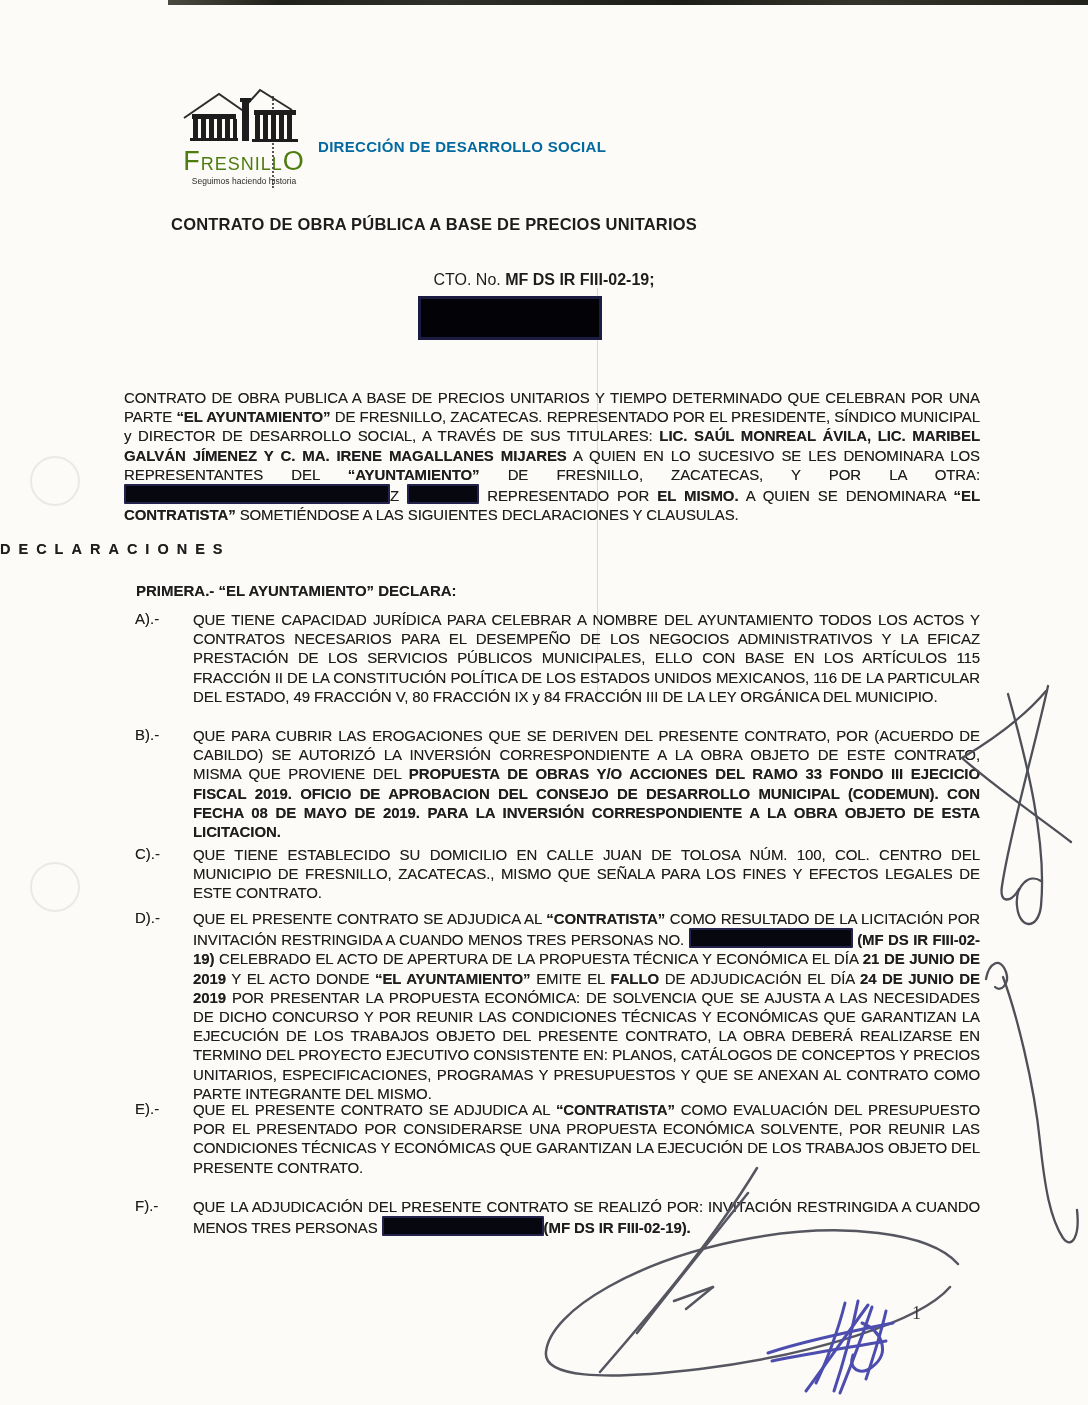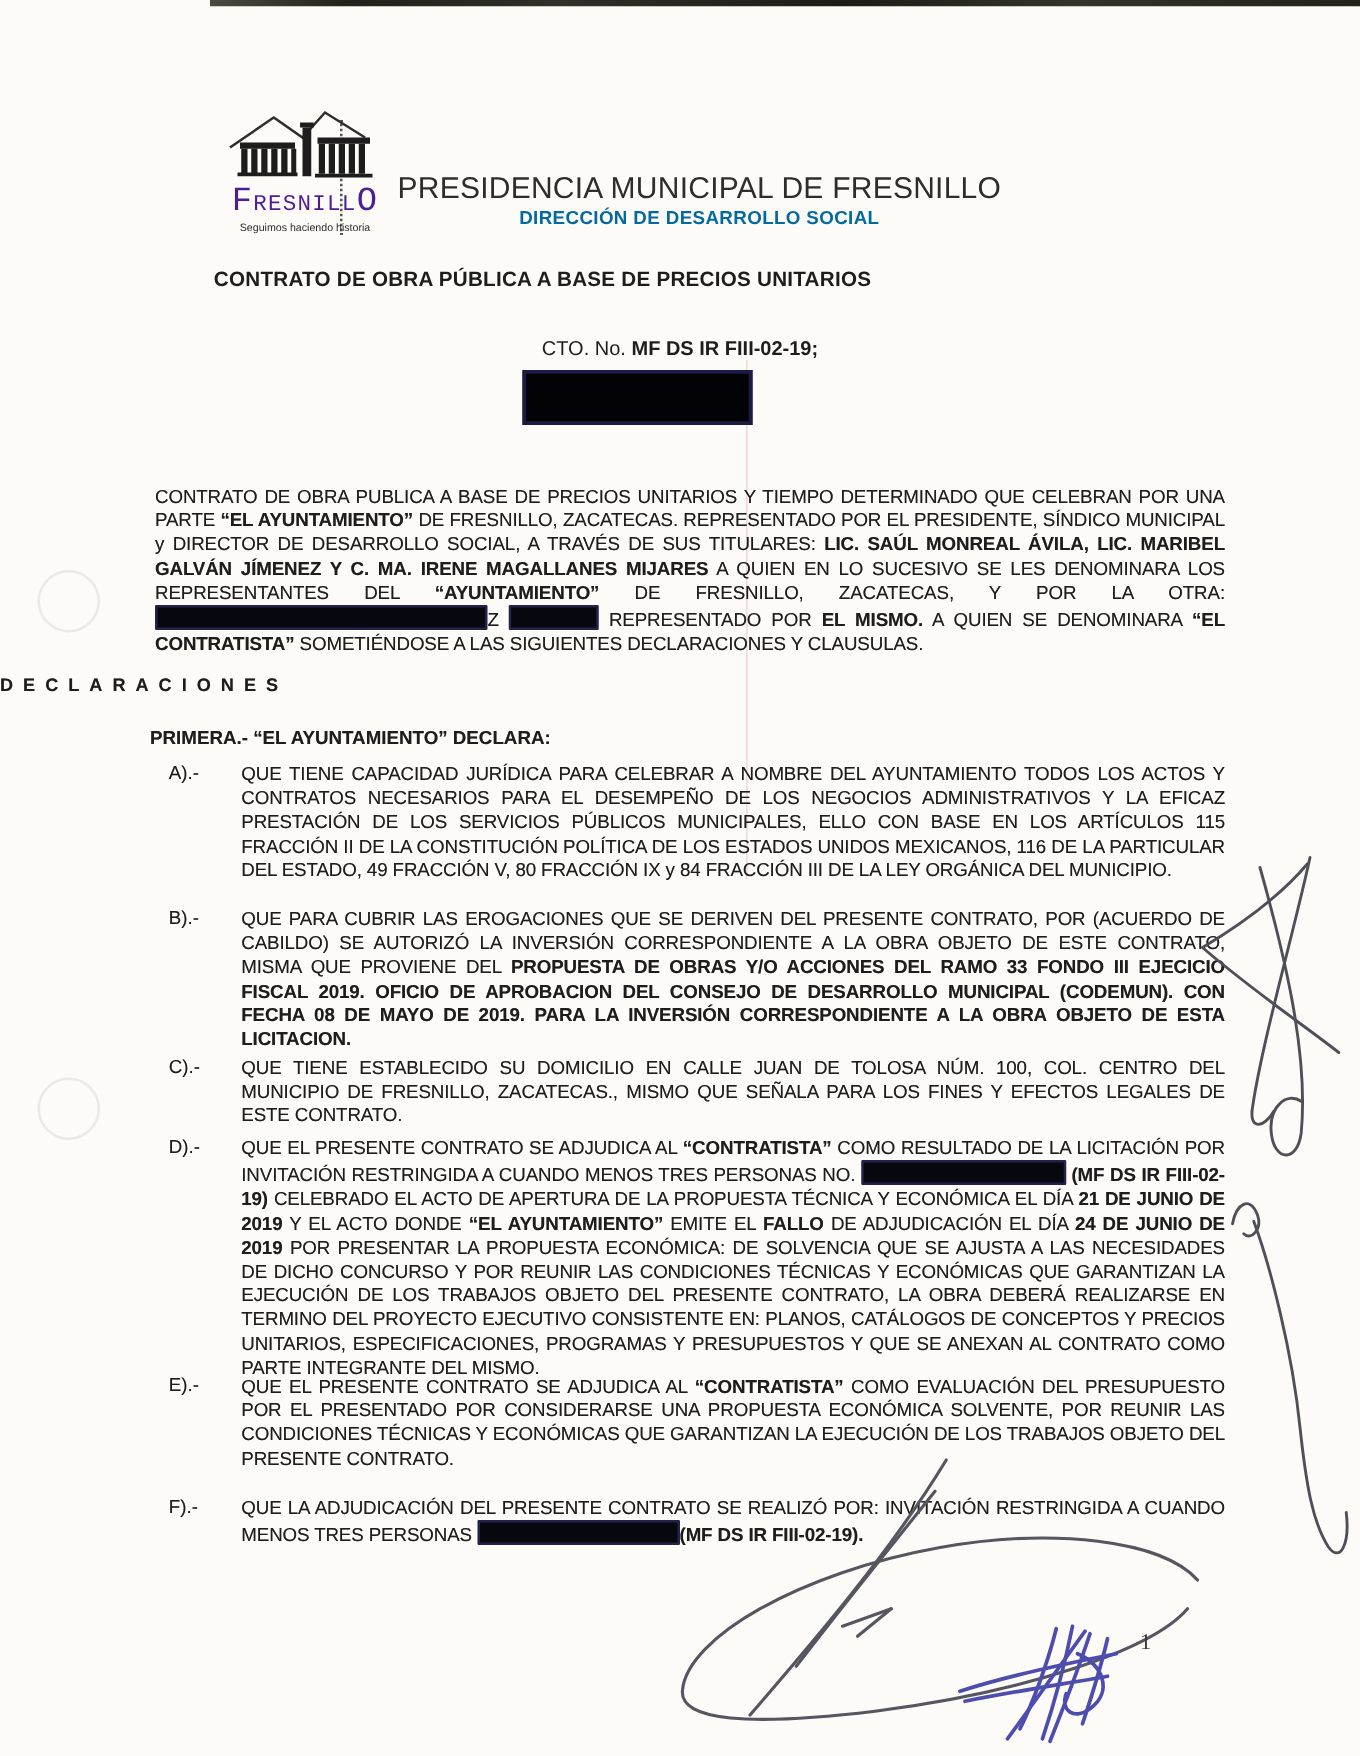--- a/index.html
+++ b/index.html
@@ -16,42 +16,42 @@
     background:rgba(228,94,138,0.30);}
   .hole{position:absolute; width:46px; height:46px; border-radius:50%;
     border:2px solid rgba(110,110,110,0.12);}
   
   .shield{position:absolute; left:60px; top:84px; width:110px; text-align:center;}
   .shield-cap1{font-size:8px; letter-spacing:0.5px; color:#3a3a3a; margin-top:2px;}
   .shield-cap2{font-family:"Liberation Serif", serif; font-weight:bold; font-size:14px; color:#222;}
   .logo-sep{position:absolute; left:272px; top:96px; height:92px; width:0;
     border-left:2px dotted #555;}
   .fresnillo{position:absolute; left:168px; top:88px; width:152px; text-align:center;}
-  .fres-word{font-family:Liberation Mono, monospace; color:#4c1d95; line-height:1;
+  .fres-word{font-family:Liberation Sans, sans-serif; color:#4d7c0f; line-height:1;
     letter-spacing:1px; margin-top:-2px;}
   .fres-word .big{font-size:27px;}
   .fres-word .mid{font-size:18px;}
   .fres-tag{font-size:8.5px; color:#2c2c2c; margin-top:1px;}
   .hdr-text{position:absolute; left:318px; top:137px; white-space:nowrap;}
   .hdr1{font-size:24px; color:#2d2d2d; letter-spacing:0.2px;}
   .hdr2{font-size:15px; font-weight:bold; color:#0369a1; letter-spacing:0.3px; margin-top:1px;text-align:center;}
   
   .doc-title{position:absolute; left:0; top:215px; width:868px; text-align:center;
     font-weight:bold; font-size:16.5px; letter-spacing:0.2px;}
   .cto-line{position:absolute; left:0; top:271px; width:1088px; text-align:center; font-size:16px;}
   .cto-redact{position:absolute; left:418px; top:296px; width:178px; height:38px;
     background:#020207; border:3px solid #1c1c42;}
   .doc-text{font-size:15px; line-height:19.2px; text-align:justify; text-align-last:left;
     letter-spacing:-0.1px; text-shadow:0 0 0.4px rgba(0,0,0,0.45);}
   .intro{position:absolute; left:124px; top:373px; width:856px;margin-top:15px;}
   .redact{display:inline-block; height:16px; vertical-align:-3px;
     background:#07070f; border:2px solid #22224a; border-radius:1px;}
   .decl-heading{position:absolute; left:0; top:541px; width:1088px; text-align:left;
     font-weight:bold; font-size:14.5px; letter-spacing:8px; text-shadow:0 0 0.4px rgba(0,0,0,0.45);}
-  .primera{position:absolute; left:120px; top:582px; font-weight:bold; font-size:15px;
+  .primera{position:absolute; left:136px; top:582px; font-weight:bold; font-size:15px;
     text-shadow:0 0 0.4px rgba(0,0,0,0.45);}
   .item{position:absolute; left:135px; width:845px;}
   .item-label{position:absolute; left:0; top:0; font-size:15px; text-shadow:0 0 0.4px rgba(0,0,0,0.45);}
   .item-body{margin-left:58px; width:787px;}
   .sig-overlay{position:absolute; left:0; top:0; pointer-events:none;}
   .page-num{position:absolute; left:912px; top:1303px; font-family:"Liberation Serif", serif;
     font-size:18px; color:#3a3a3a;}
 </style>
 </head>
 <body>
@@ -89,21 +89,20 @@
           <rect x="105" y="27" width="5" height="24"></rect>
         <rect x="113" y="27" width="5" height="24"></rect>
       </g>
       <rect x="78" y="51" width="46" height="3" fill="#1d1d1d"></rect>
     </svg>
     <div class="fres-word"><span class="big">F</span><span class="mid">RESNILL</span><span class="big">O</span></div>
     <div class="fres-tag">Seguimos haciendo historia</div>
   </div>
 
   <div class="hdr-text">
-    <div class="hdr1">PRESIDENCIA MUNICIPAL DE FRESNILLO</div>
     <div class="hdr2">DIRECCIÓN DE DESARROLLO SOCIAL</div>
   </div>
 
   <div class="doc-title">CONTRATO DE OBRA PÚBLICA A BASE DE PRECIOS UNITARIOS</div>
   <div class="cto-line"><span>CTO. No. </span><span class="b">MF DS IR FIII-02-19;</span></div>
   <div class="cto-redact"></div>
 
   <div class="intro doc-text"><span>CONTRATO DE OBRA PUBLICA A BASE DE PRECIOS UNITARIOS Y TIEMPO DETERMINADO QUE CELEBRAN POR UNA PARTE </span><span class="b">“EL AYUNTAMIENTO”</span><span> DE FRESNILLO, ZACATECAS. REPRESENTADO POR EL PRESIDENTE, SÍNDICO MUNICIPAL y DIRECTOR DE DESARROLLO SOCIAL,  A TRAVÉS DE SUS TITULARES: </span><span class="b">LIC. SAÚL MONREAL ÁVILA,  LIC. MARIBEL GALVÁN JÍMENEZ Y C. MA. IRENE MAGALLANES MIJARES</span><span> A QUIEN EN LO SUCESIVO SE LES DENOMINARA LOS REPRESENTANTES DEL </span><span class="b">“AYUNTAMIENTO”</span><span> DE FRESNILLO, ZACATECAS, Y POR LA OTRA: </span><span class="redact" style="width: 262px;"></span><span>Z </span><span class="redact" style="width: 68px;"></span><span> REPRESENTADO POR </span><span class="b">EL MISMO.</span><span>  A   QUIEN SE DENOMINARA </span><span class="b">“EL CONTRATISTA”</span><span> SOMETIÉNDOSE A LAS SIGUIENTES DECLARACIONES Y CLAUSULAS.</span></div>
 
   <div class="decl-heading">DECLARACIONES</div>

